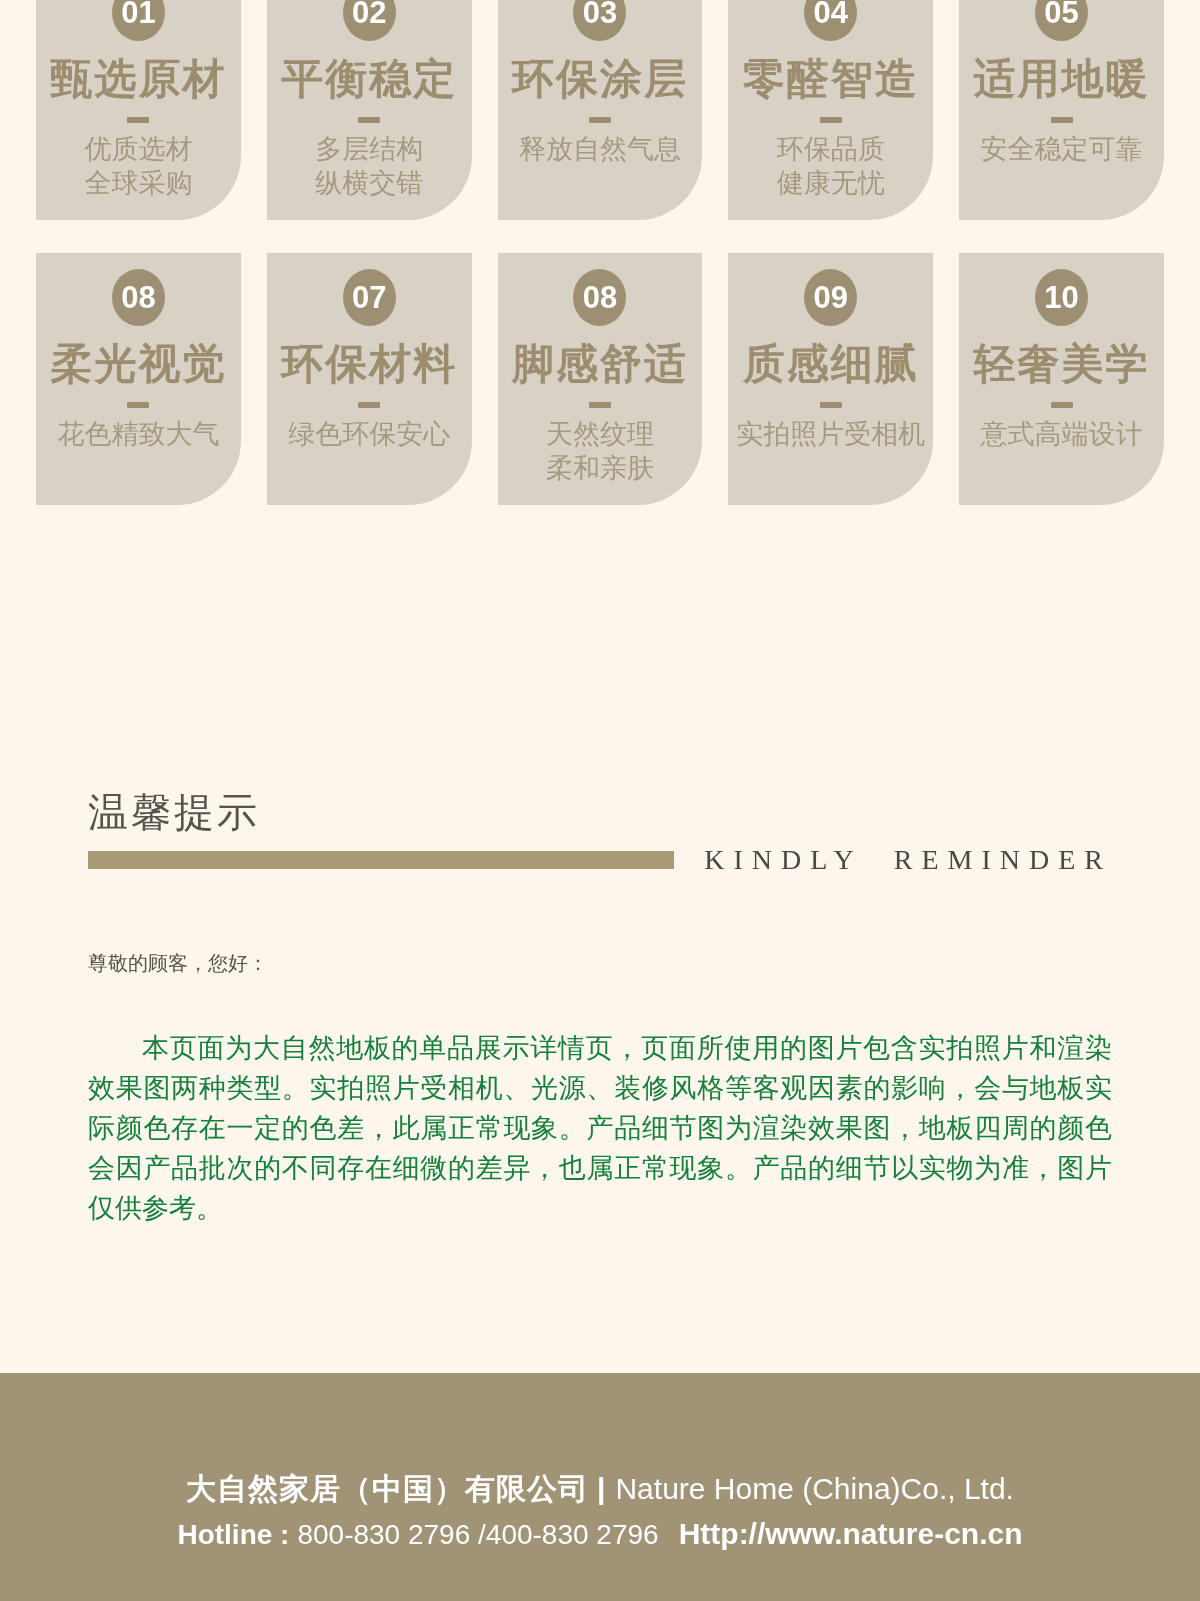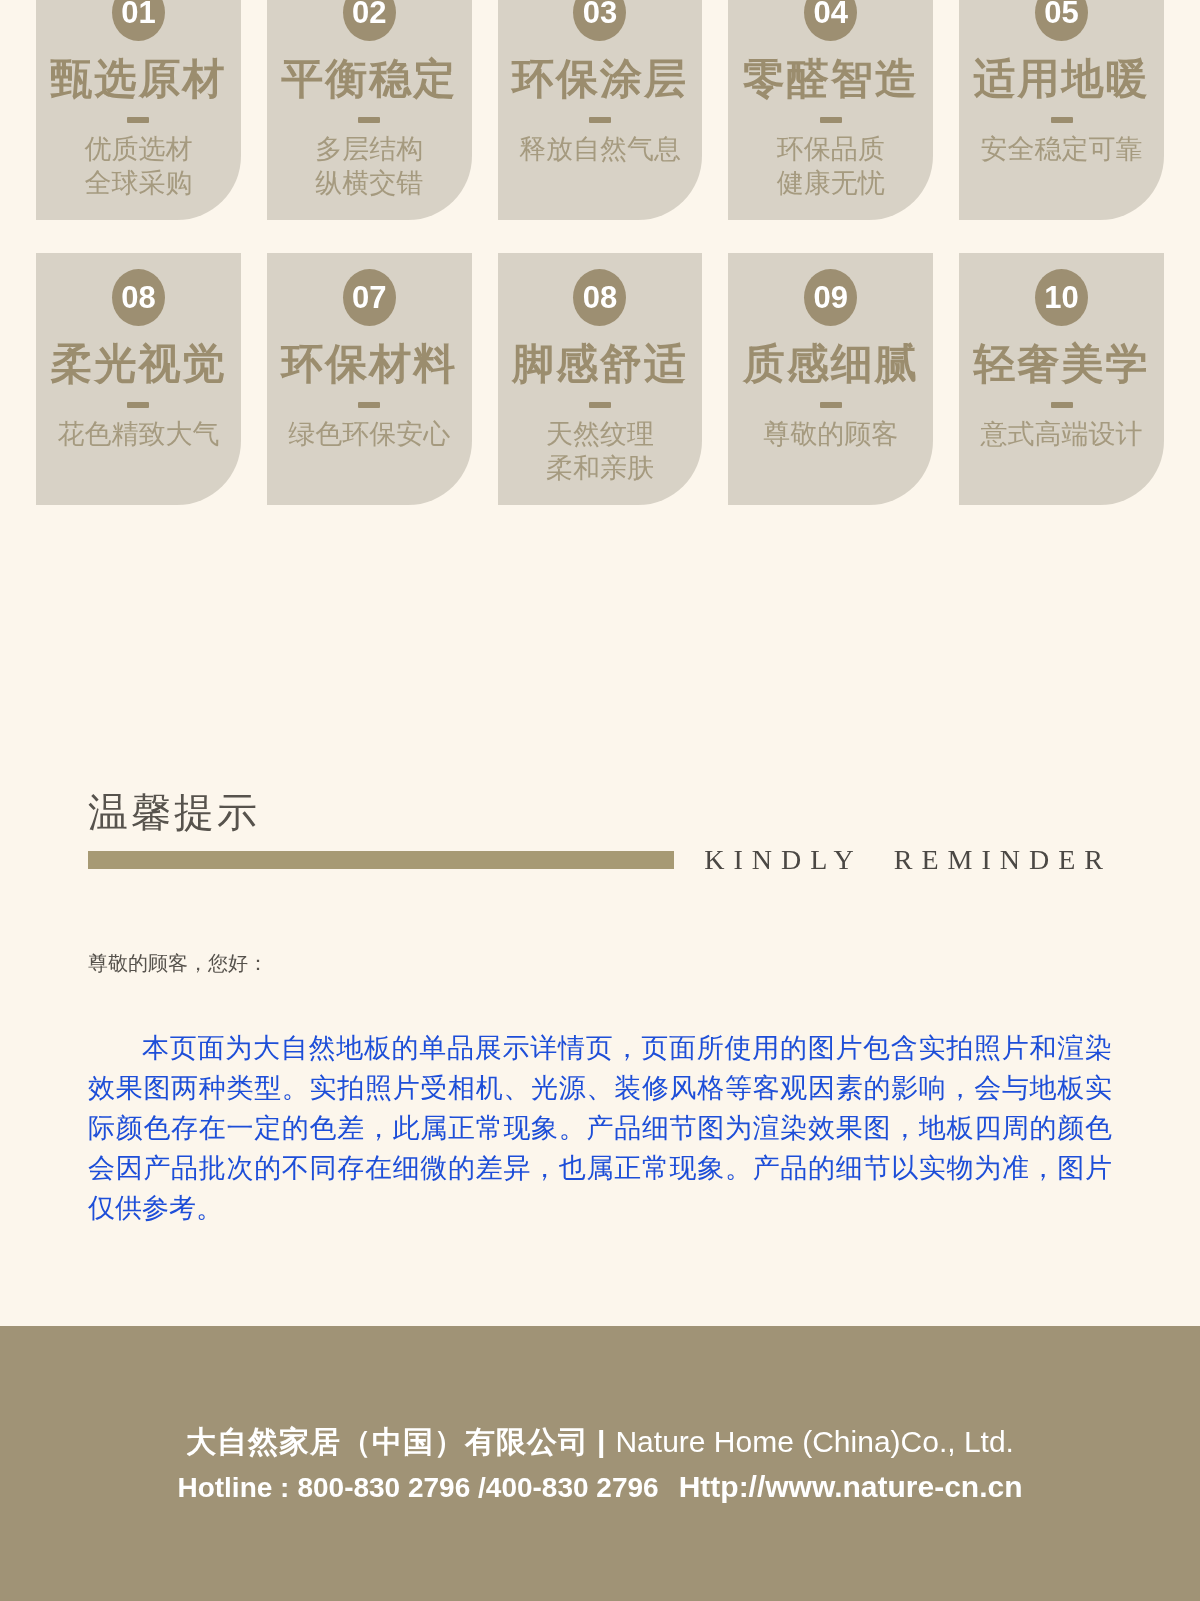--- a/index.html
+++ b/index.html
@@ -66,38 +66,38 @@
     font-family:"Liberation Serif","DejaVu Serif",serif;
     font-size:28px;color:#4b4844;
     letter-spacing:9px;word-spacing:16px;white-space:nowrap;
   }
   .greeting{
     margin:68px 0 0 0;
     font-size:20px;color:#56524c;line-height:38px;
   }
   .para{
     margin:46px 0 0 0;
-    font-size:27px;color:#1d4ed8;line-height:40px;
+    font-size:27px;color:#15803d;line-height:40px;
     text-align:justify;text-indent:2em;
   }
 
   
   footer{
     position:absolute;left:0;bottom:0;
-    width:1200px;height:275px;box-sizing:border-box;
+    width:1200px;height:228px;box-sizing:border-box;
     background:#a09376;color:#ffffff;
     text-align:center;padding-top:97px;
   }
   .f-line1{font-size:30px;line-height:38px;white-space:nowrap;}
   .f-line1 .cn{font-weight:700;letter-spacing:1px;}
   .f-line1 .sep{font-weight:700;margin:0 10px 0 8px;}
   .f-line1 .en{font-weight:400;}
   .f-line2{margin-top:7px;font-size:28px;line-height:38px;white-space:nowrap;}
   .f-line2 .hl{font-weight:700;}
-  .f-line2 .hn{font-weight:700;margin-left:8px;}
+  .f-line2 .hn{font-weight:400;margin-left:8px;}
   .f-line2 .web{font-weight:700;font-size:30px;margin-left:20px;}
 </style>
 </head>
 <body>
 
 <div class="page">
 
   <section class="features">
 
     <div class="card">
@@ -196,21 +196,21 @@
       </div>
     </div>
 
     <div class="card">
       <div class="num-circle">
           <span>09</span>
         </div>
       <div class="card-title">质感细腻</div>
       <div class="dash"></div>
       <div class="card-sub">
-        <span>尊敬的顾客</span>
+        <span>实拍照片受相机</span>
 
       </div>
     </div>
 
     <div class="card">
       <div class="num-circle">
           <span>10</span>
         </div>
       <div class="card-title">轻奢美学</div>
       <div class="dash"></div>

